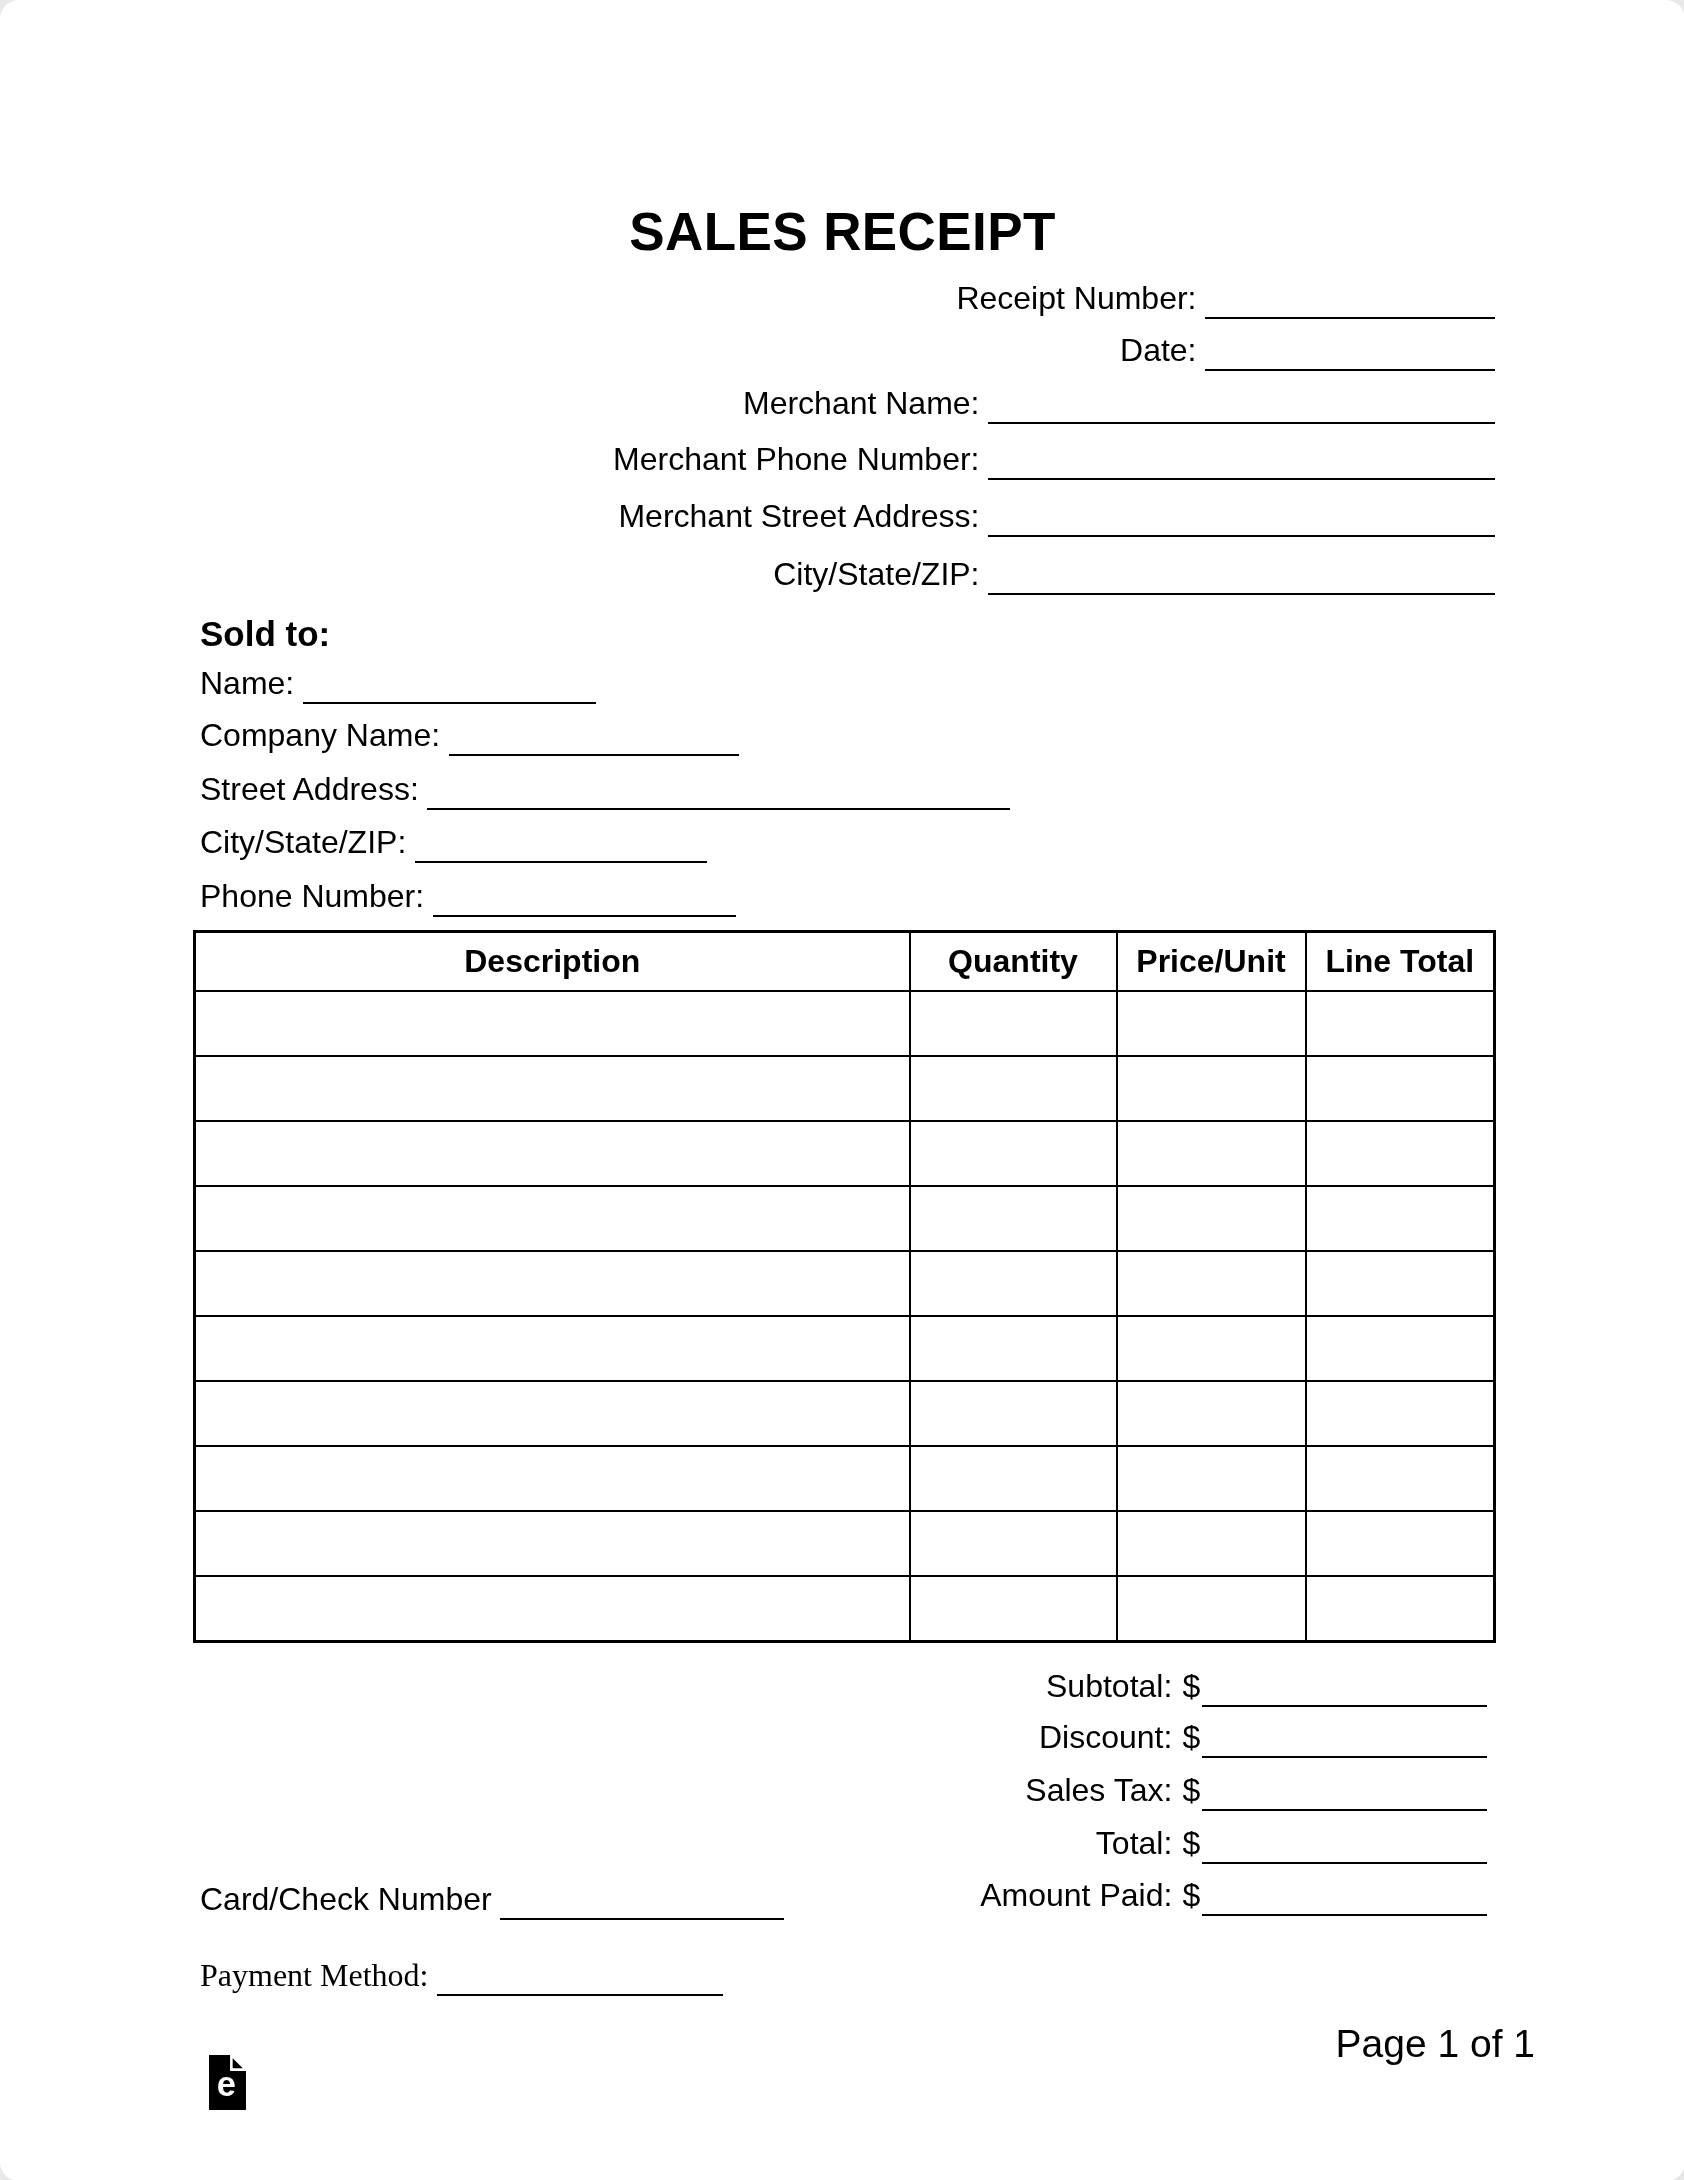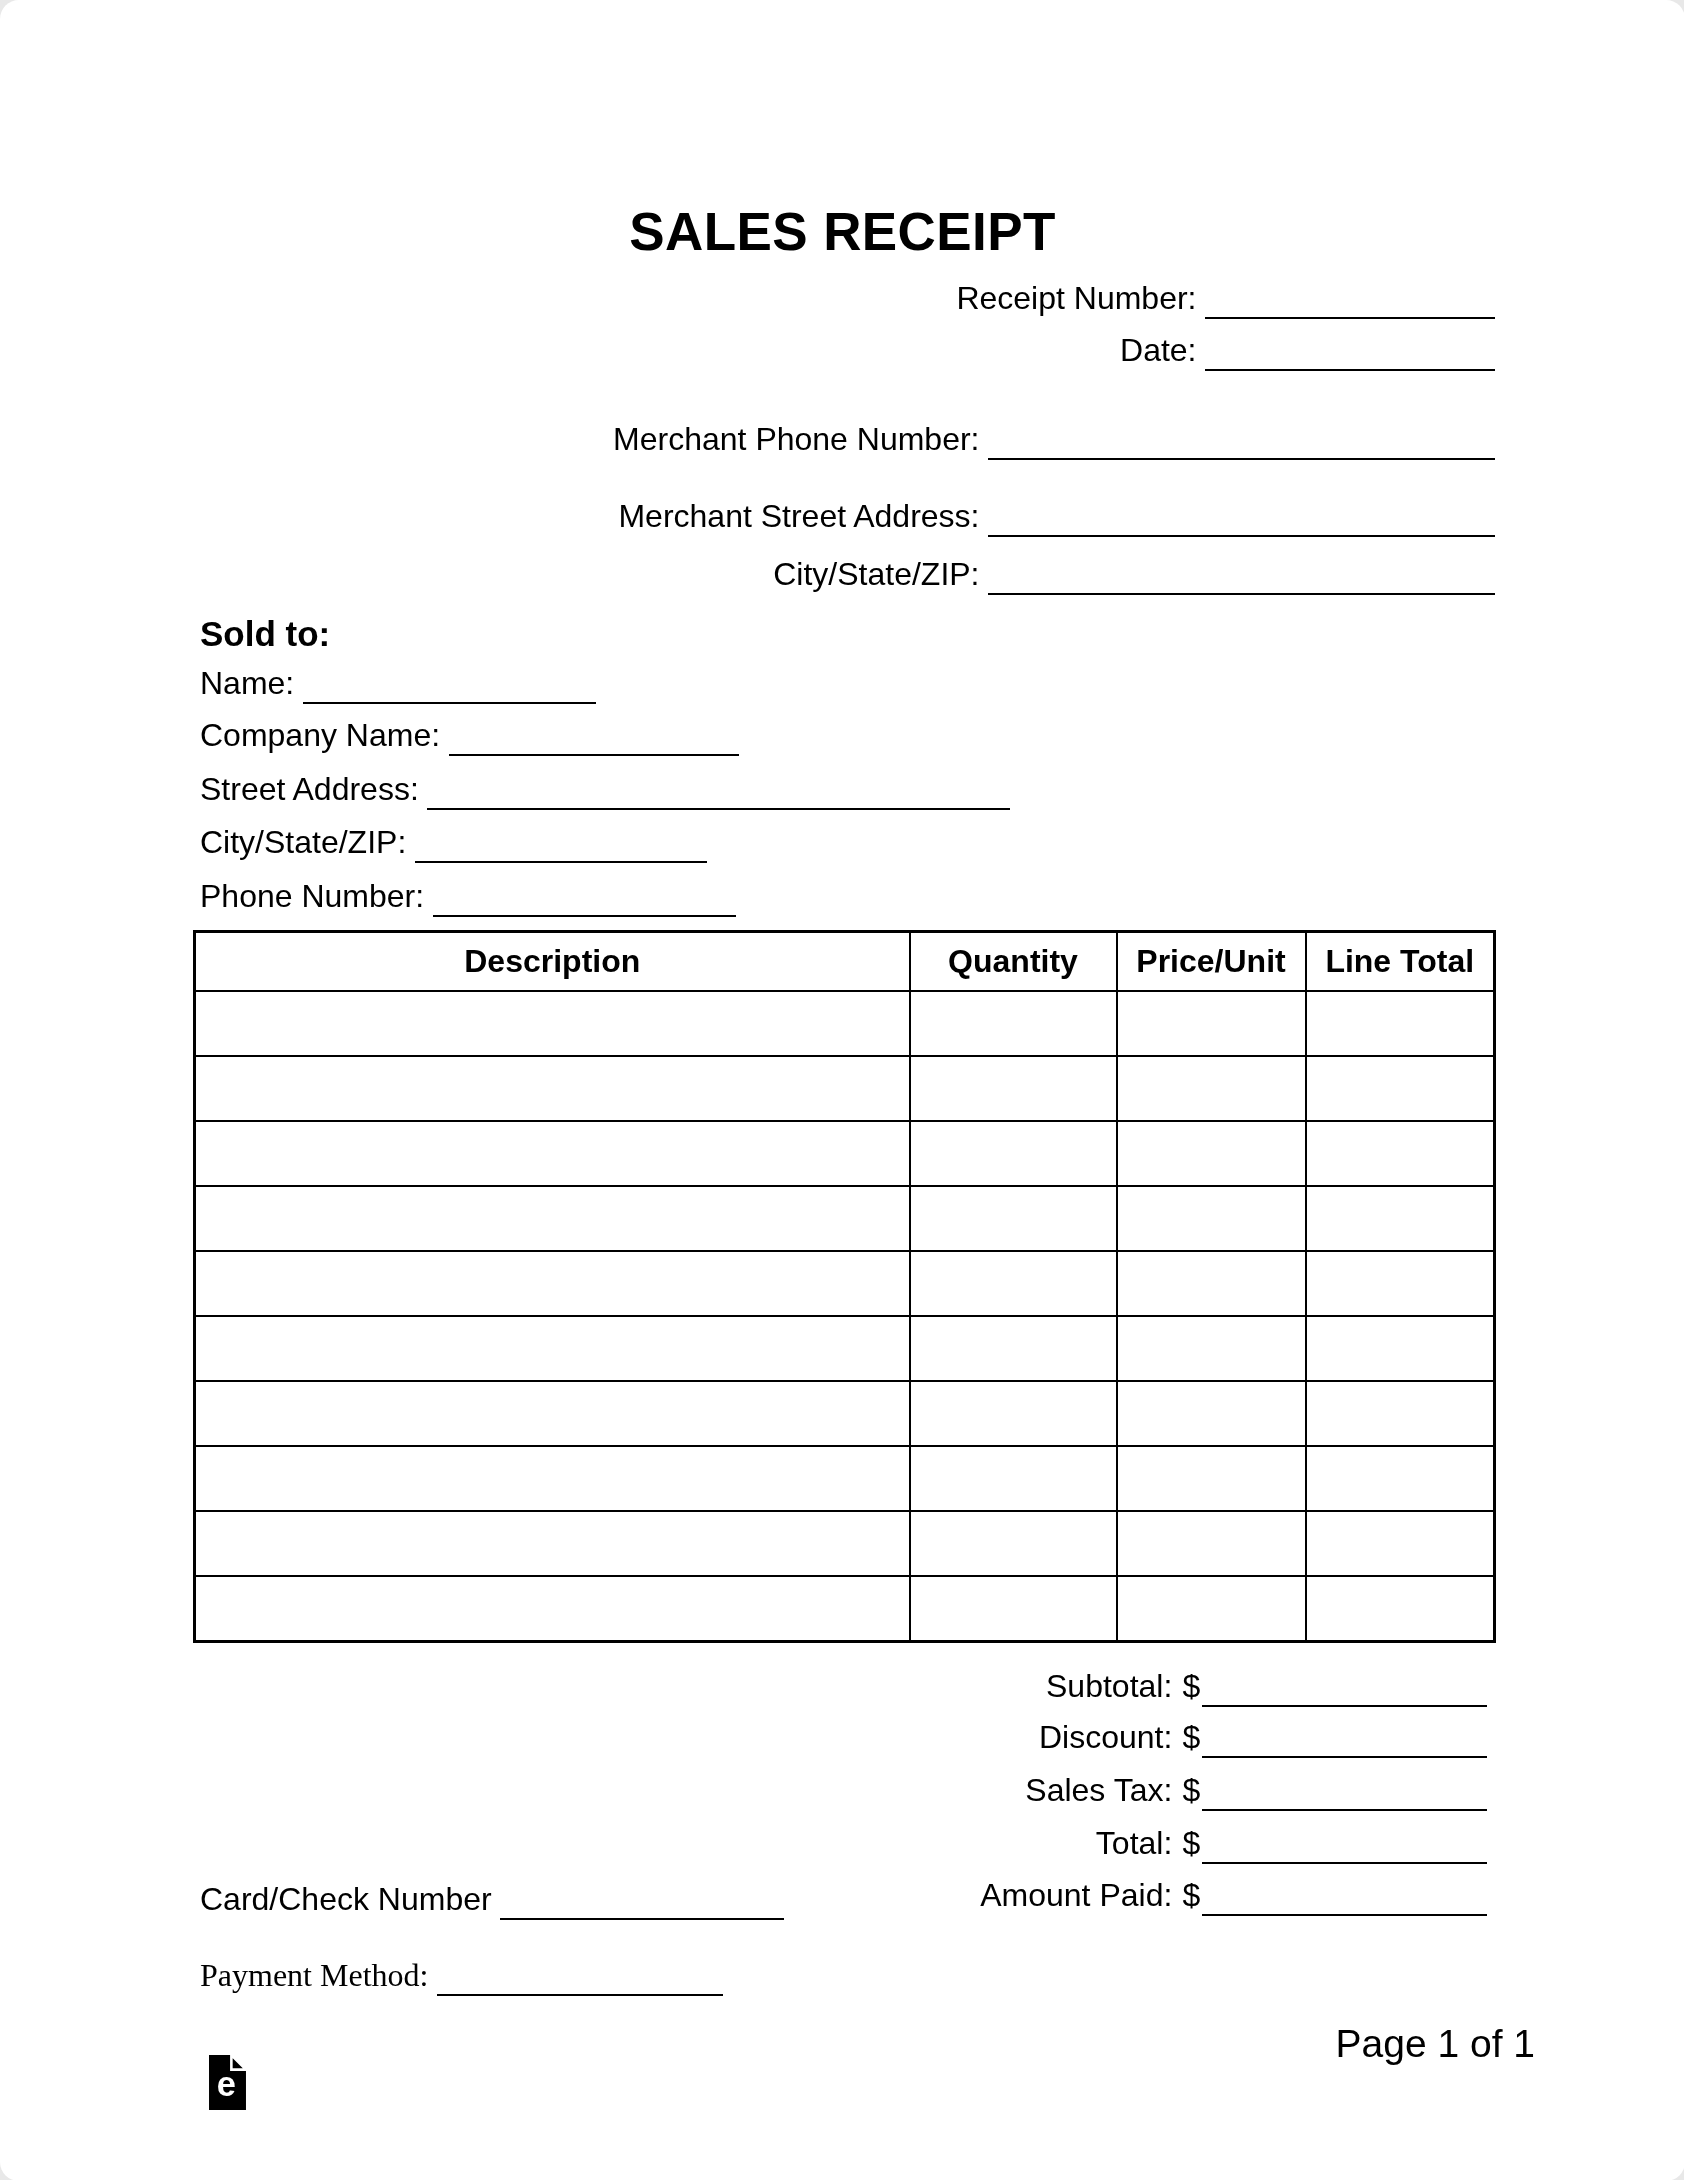--- a/index.html
+++ b/index.html
@@ -97,21 +97,25 @@
 
   <div class="fill-row right-row" style="top:279px;">
     <span class="label">Receipt Number:</span>
     <span class="line" style="width:290px;"></span>
   </div>
   <div class="fill-row right-row" style="top:331px;">
     <span class="label">Date:</span>
     <span class="line" style="width:290px;"></span>
   </div>
 
-  <div class="fill-row right-row" style="top:420px;">
+  <div class="fill-row right-row" style="top:384px;">
+    <span class="label">Merchant Name:</span>
+    <span class="line" style="width:507px;"></span>
+  </div>
+  <div class="fill-row right-row" style="top:440px;">
     <span class="label">Merchant Phone Number:</span>
     <span class="line" style="width:507px;"></span>
   </div>
   <div class="fill-row right-row" style="top:497px;">
     <span class="label">Merchant Street Address:</span>
     <span class="line" style="width:507px;"></span>
   </div>
   <div class="fill-row right-row" style="top:555px;">
     <span class="label">City/State/ZIP:</span>
     <span class="line" style="width:507px;"></span>

